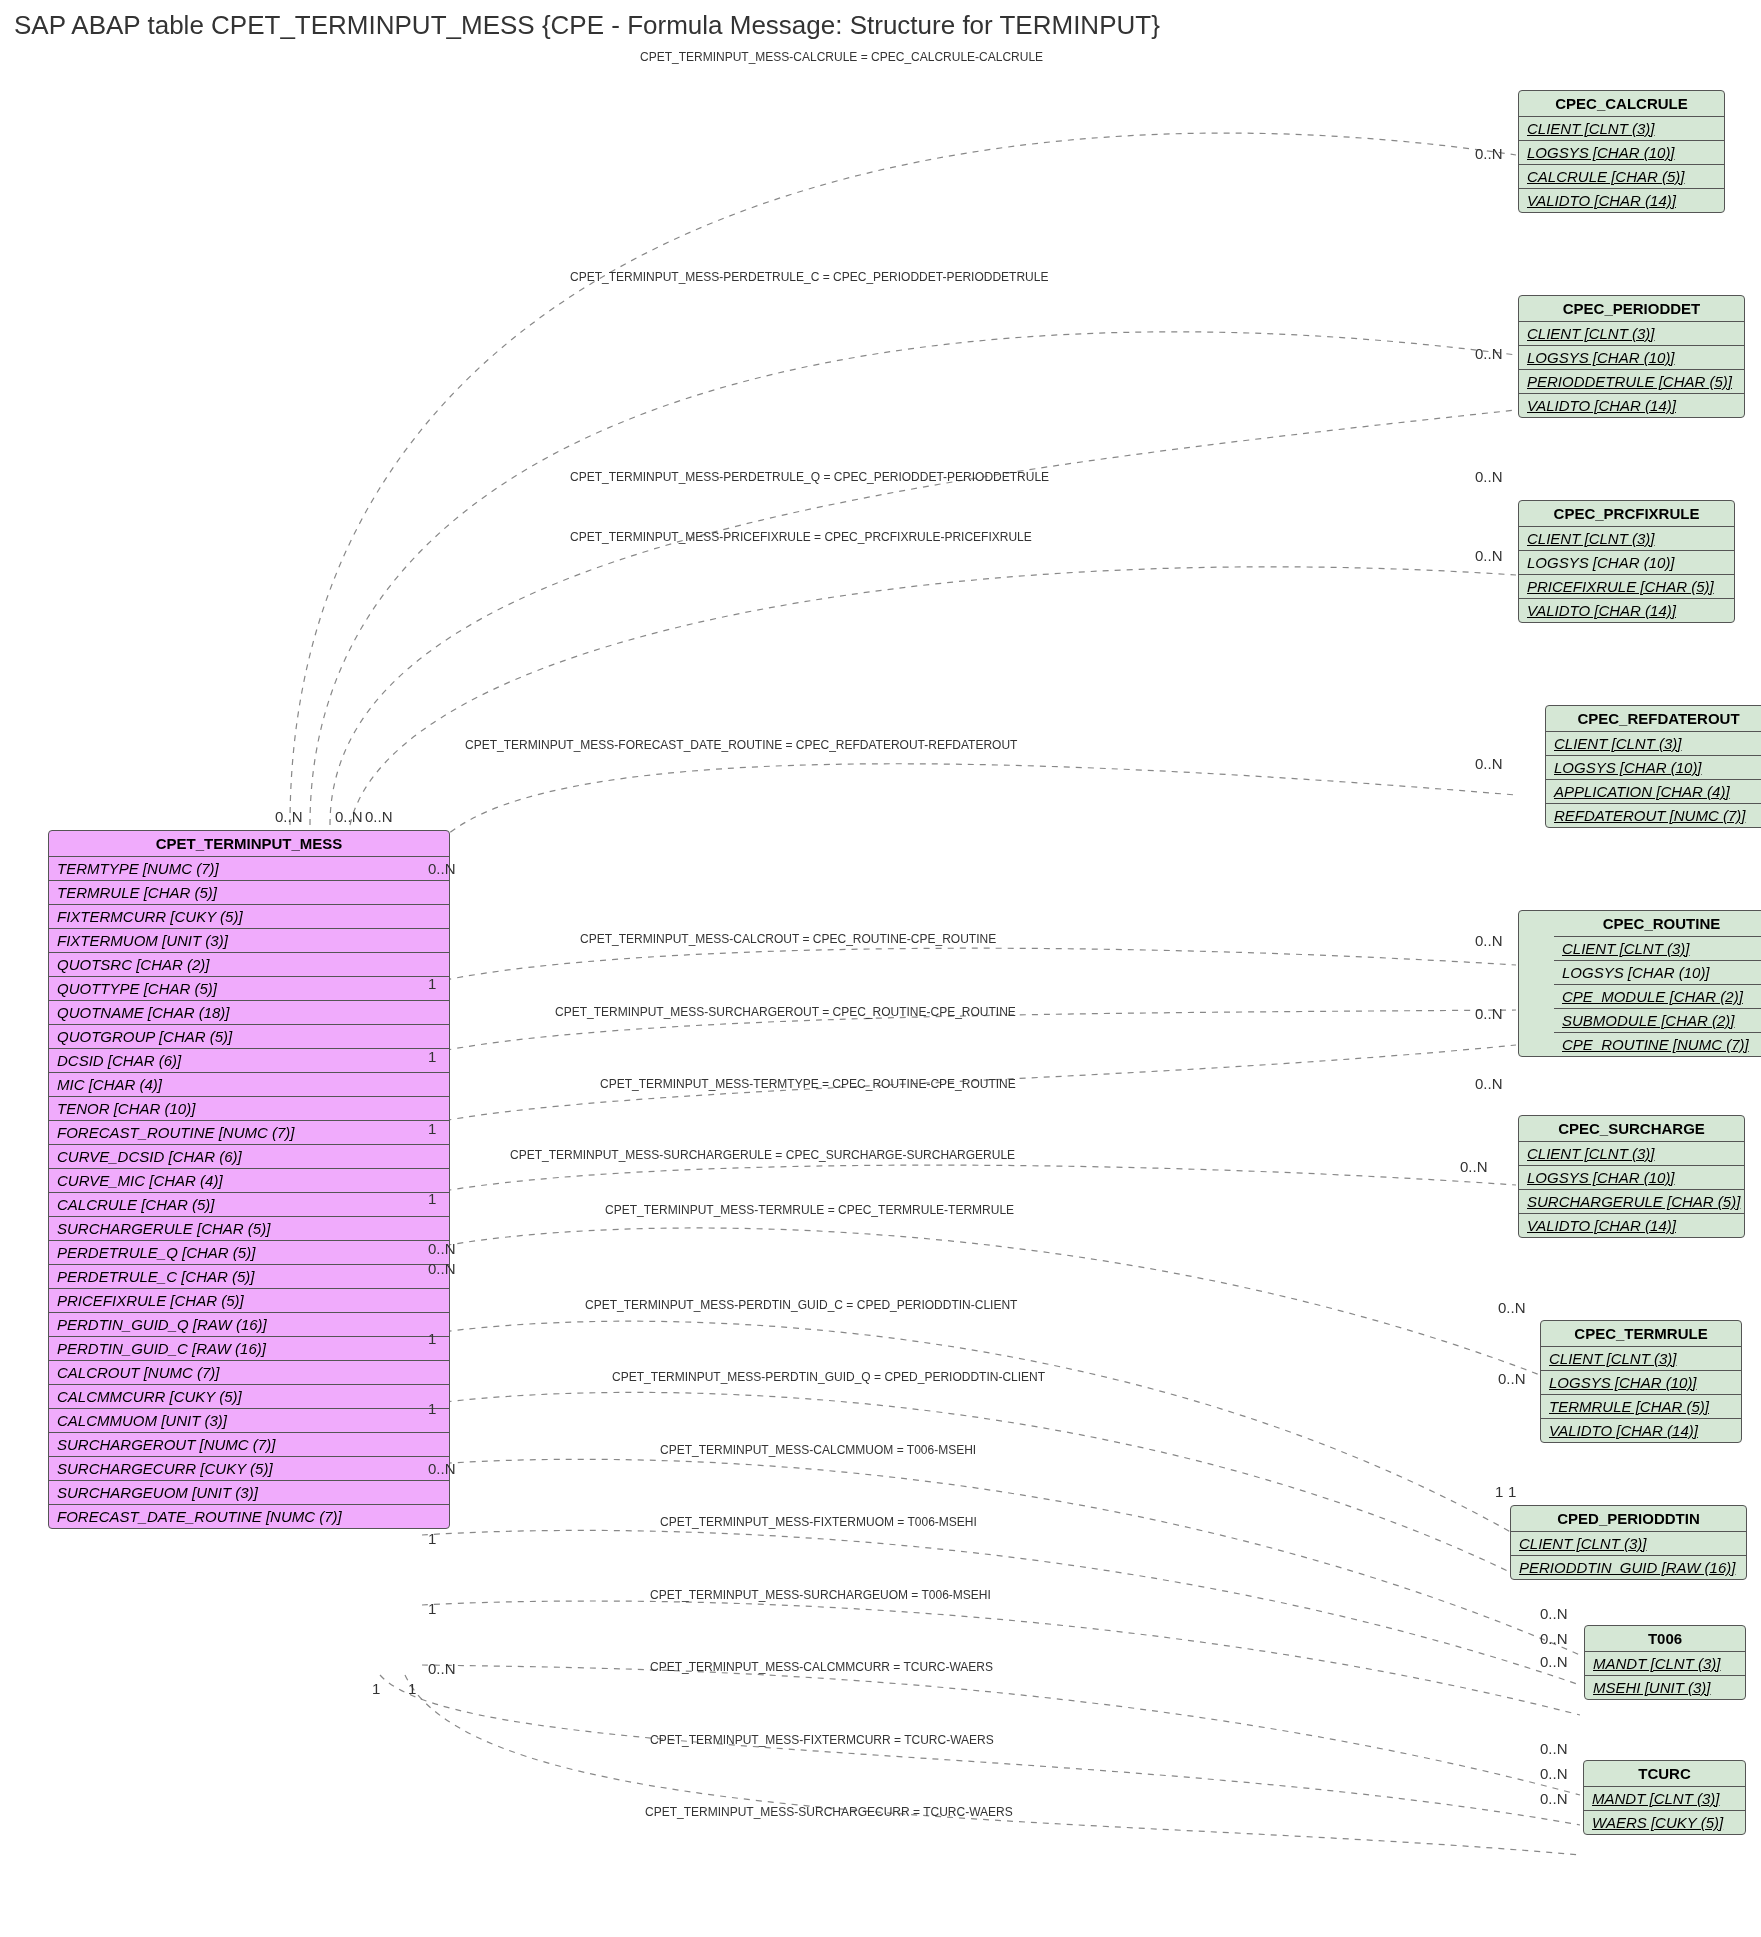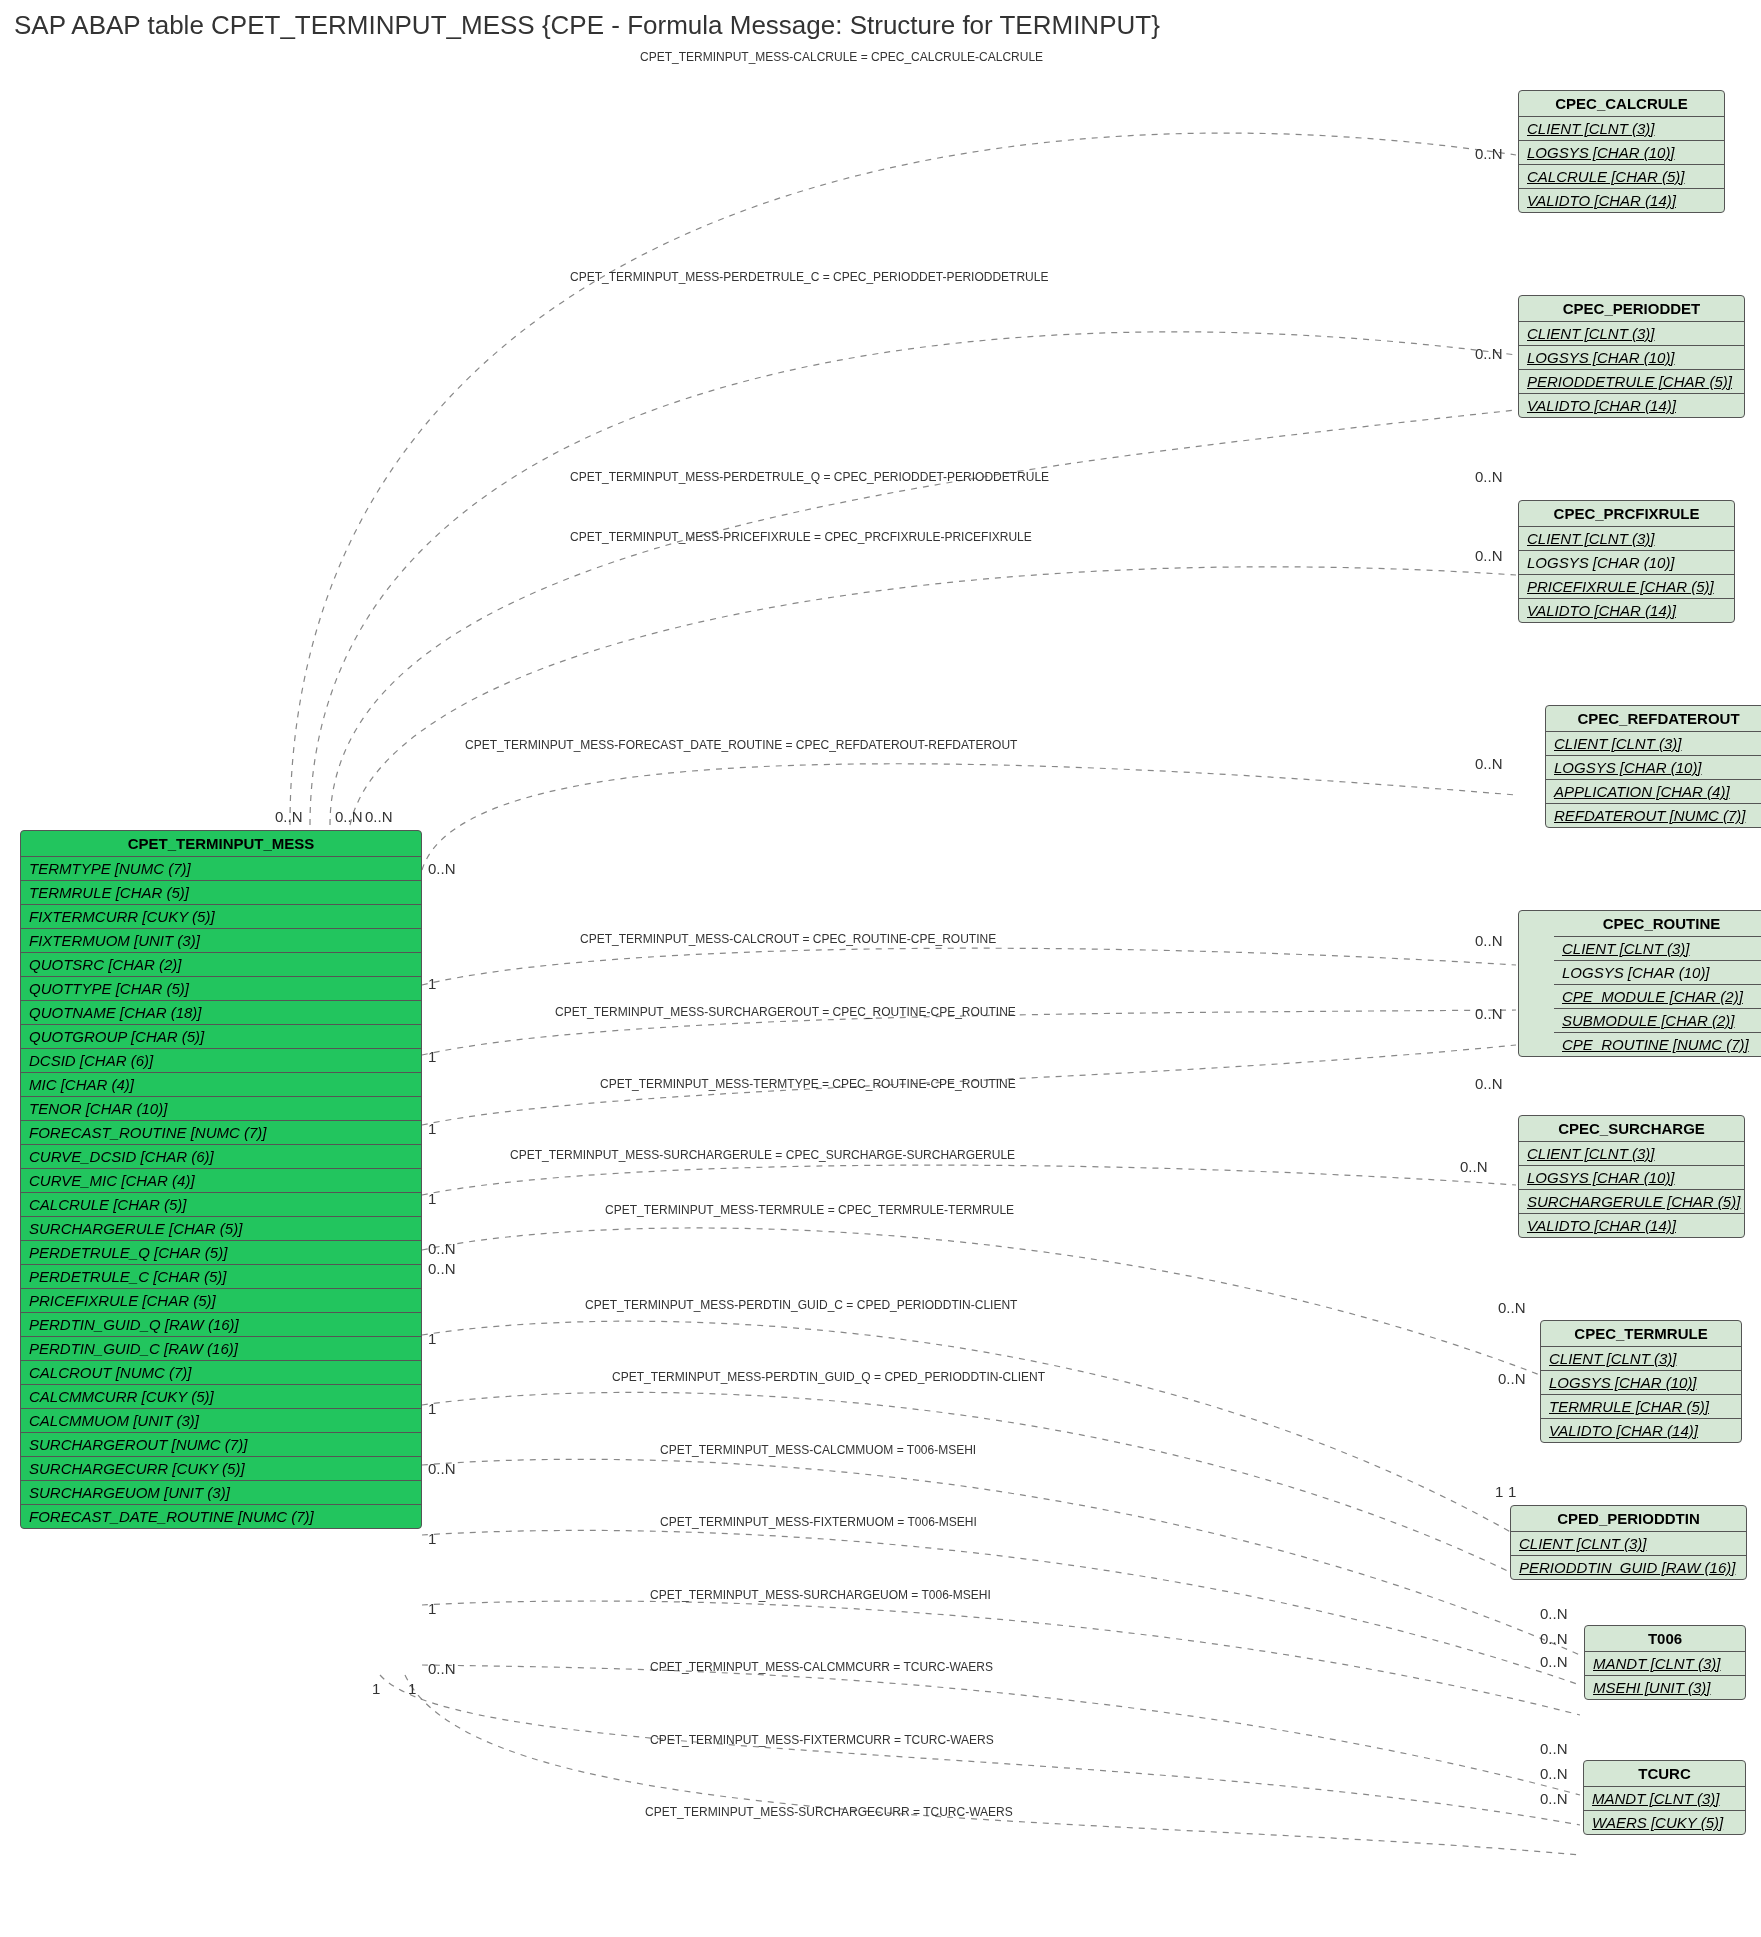--- a/index.html
+++ b/index.html
@@ -29,21 +29,22 @@
     height: 1880px;
   }
   .tbl {
     position: absolute;
     border: 1px solid #555;
     background: #d5e7d5;
     font-size: 15px;
     border-radius: 4px;
   }
   .tbl.main {
-    background: #22c55e;
+    background: #f0abfc;
+    margin-left: 28px;
   }
   .tbl-header {
     font-weight: bold;
     text-align: center;
     padding: 4px 8px;
     border-bottom: 1px solid #555;
     white-space: nowrap;
   }
   .tbl-row {
     padding: 3px 8px;

